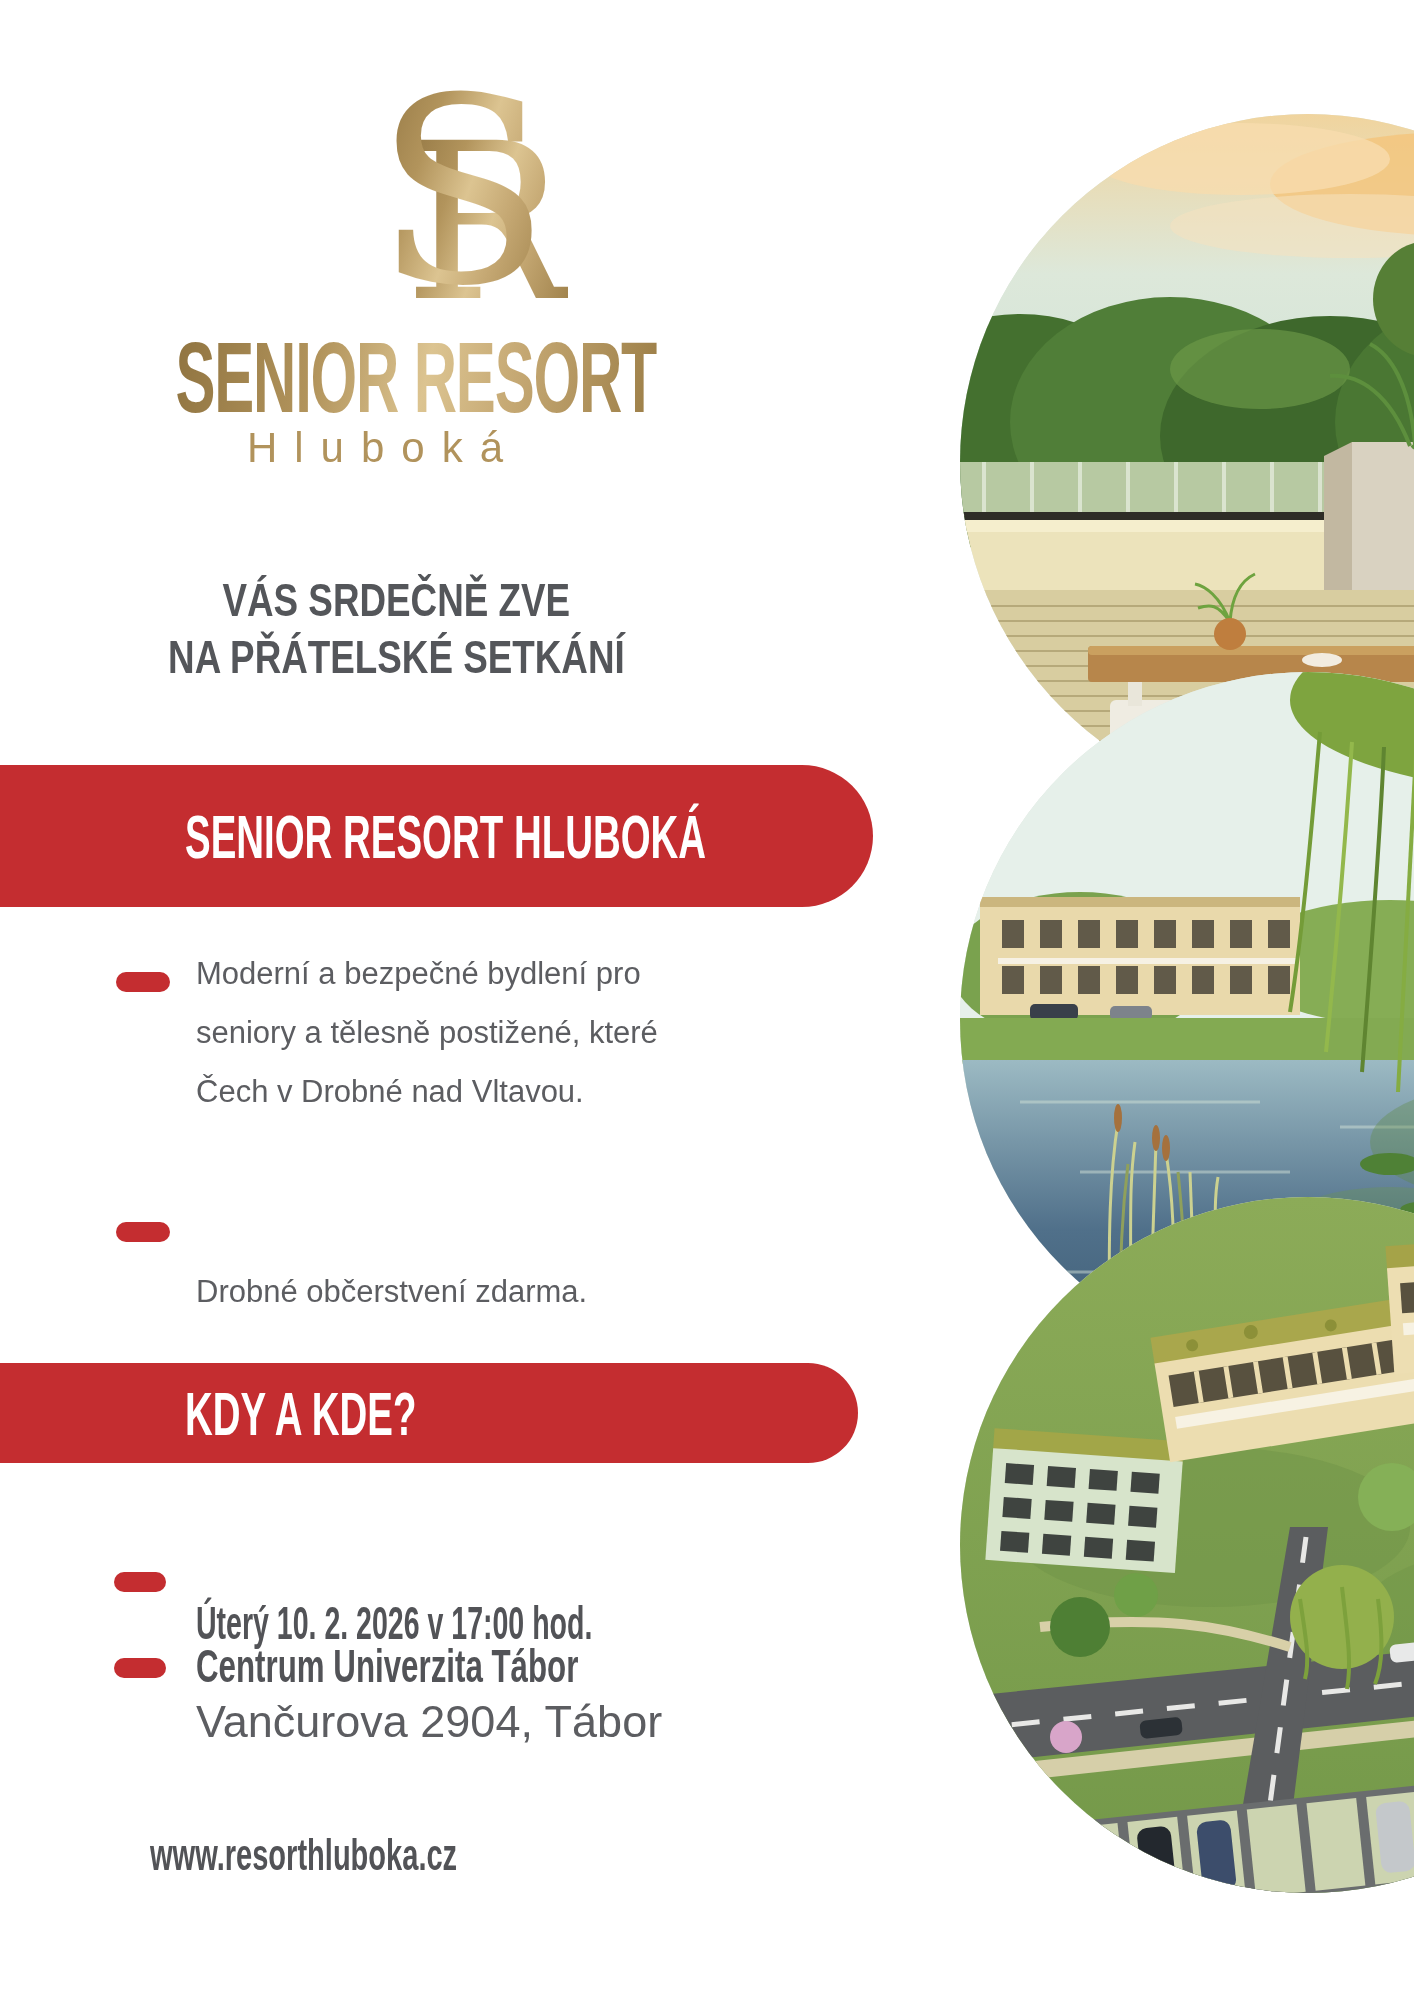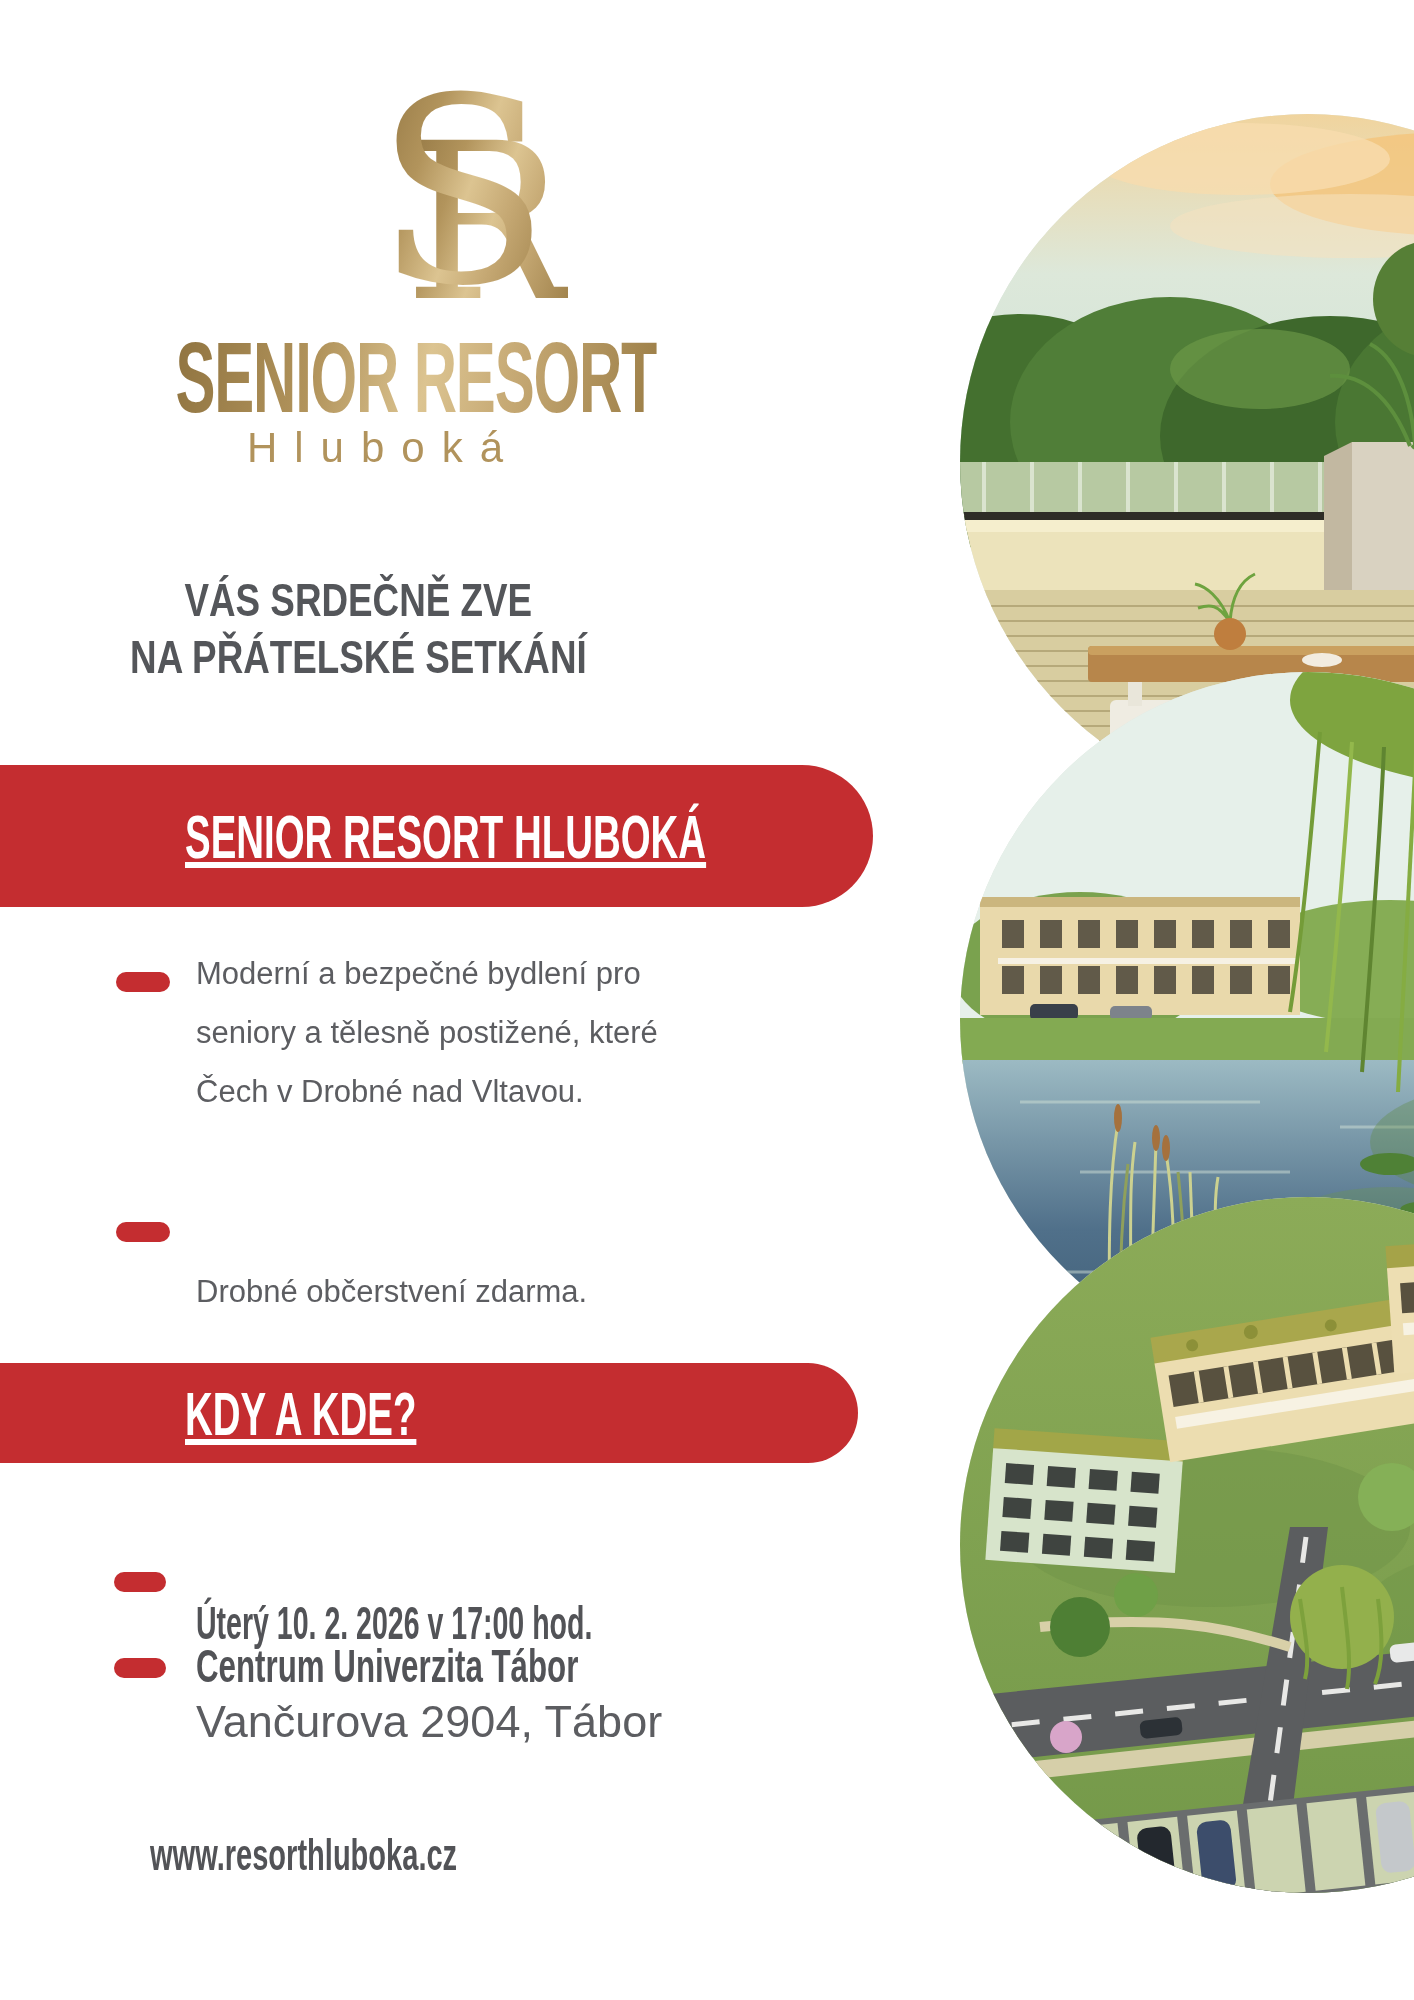--- a/index.html
+++ b/index.html
@@ -18,28 +18,28 @@
   .mono-s{left:375px;top:64px;font-size:256px;z-index:3;}
   .mono-r{left:404px;top:114px;font-size:218px;z-index:2;}
   .wordmark-wrap{left:15px;top:320px;width:720px;text-align:center;}
   .wordmark{display:inline-block;font-size:100px;font-weight:bold;letter-spacing:-2px;
     transform:scaleX(.60);transform-origin:center;white-space:nowrap;}
   .subloc-wrap{left:15px;top:424px;width:720px;text-align:center;}
   .subloc{display:inline-block;font-size:42px;letter-spacing:17px;text-indent:17px;color:#b1935c;
     background:linear-gradient(100deg,#a8control 0,#b1935c 0);-webkit-background-clip:border-box;}
   
   .invite{left:0;top:572px;width:716px;text-align:center;color:#54565a;
-    font-weight:bold;font-size:46px;line-height:57px;}
+    font-weight:bold;font-size:46px;line-height:57px;padding-left:38px;}
   .invite span{display:inline-block;transform:scaleX(.80);transform-origin:center;white-space:nowrap;}
   
   .banner{left:0;background:#c42d30;}
   .banner-1{top:765px;width:873px;height:142px;border-radius:0 71px 71px 0;}
   .banner-2{top:1363px;width:858px;height:100px;border-radius:0 70px 70px 0;}
   .banner-label{position:absolute;left:185px;top:0;bottom:0;display:flex;align-items:center;
-    color:#ffffff;font-weight:bold;font-size:62px;white-space:nowrap;text-decoration:underline;}
+    color:#ffffff;font-weight:bold;font-size:62px;white-space:nowrap;}
   .banner-label span{display:inline-block;transform:scaleX(.62);transform-origin:left center;}
   
   .pill{width:54px;height:20px;border-radius:10px;background:#c42d30;}
   .body-text{color:#5c5d61;font-size:31px;line-height:59px;white-space:nowrap;}
   .bold-cond{color:#525357;font-weight:bold;white-space:nowrap;}
   .bold-cond span{display:inline-block;transform-origin:left center;}
   
   .photo-circle{width:696px;height:696px;border-radius:50%;overflow:hidden;background:#dfe7df;}
   .pc-1{left:960px;top:114px;z-index:1;}
   .pc-2{left:960px;top:672px;z-index:2;}

